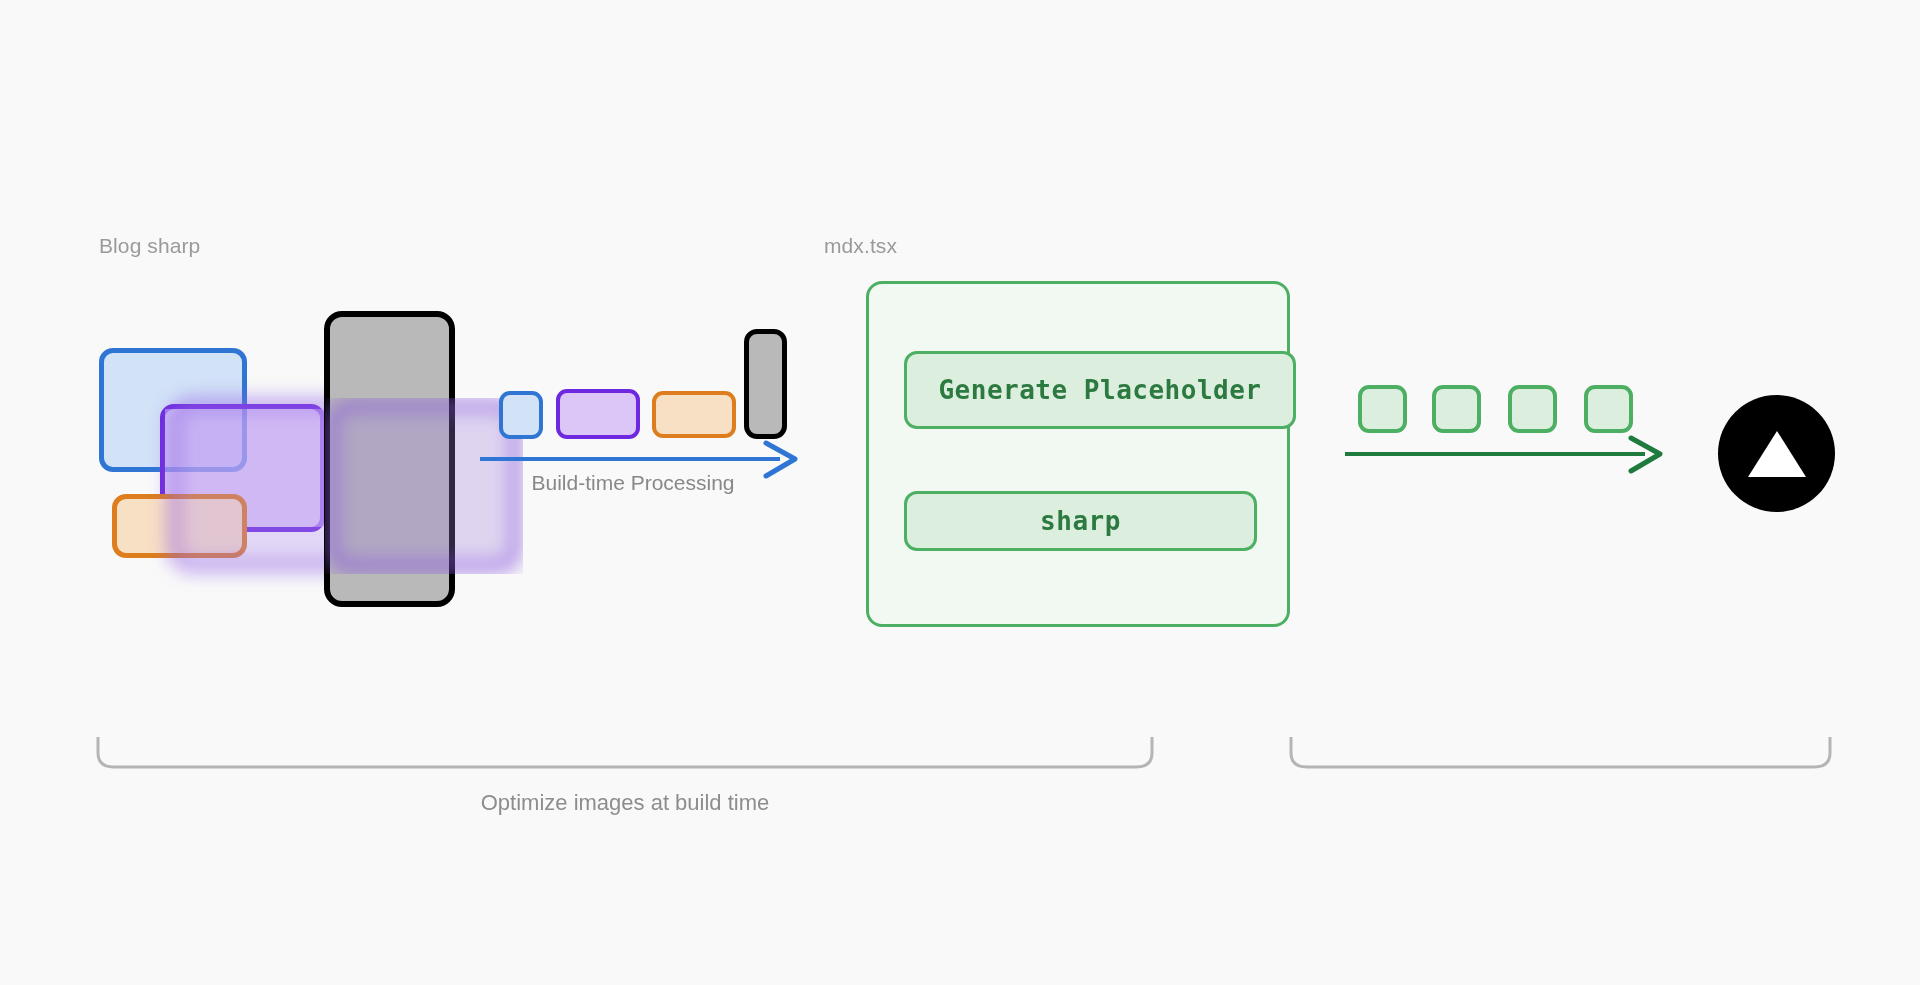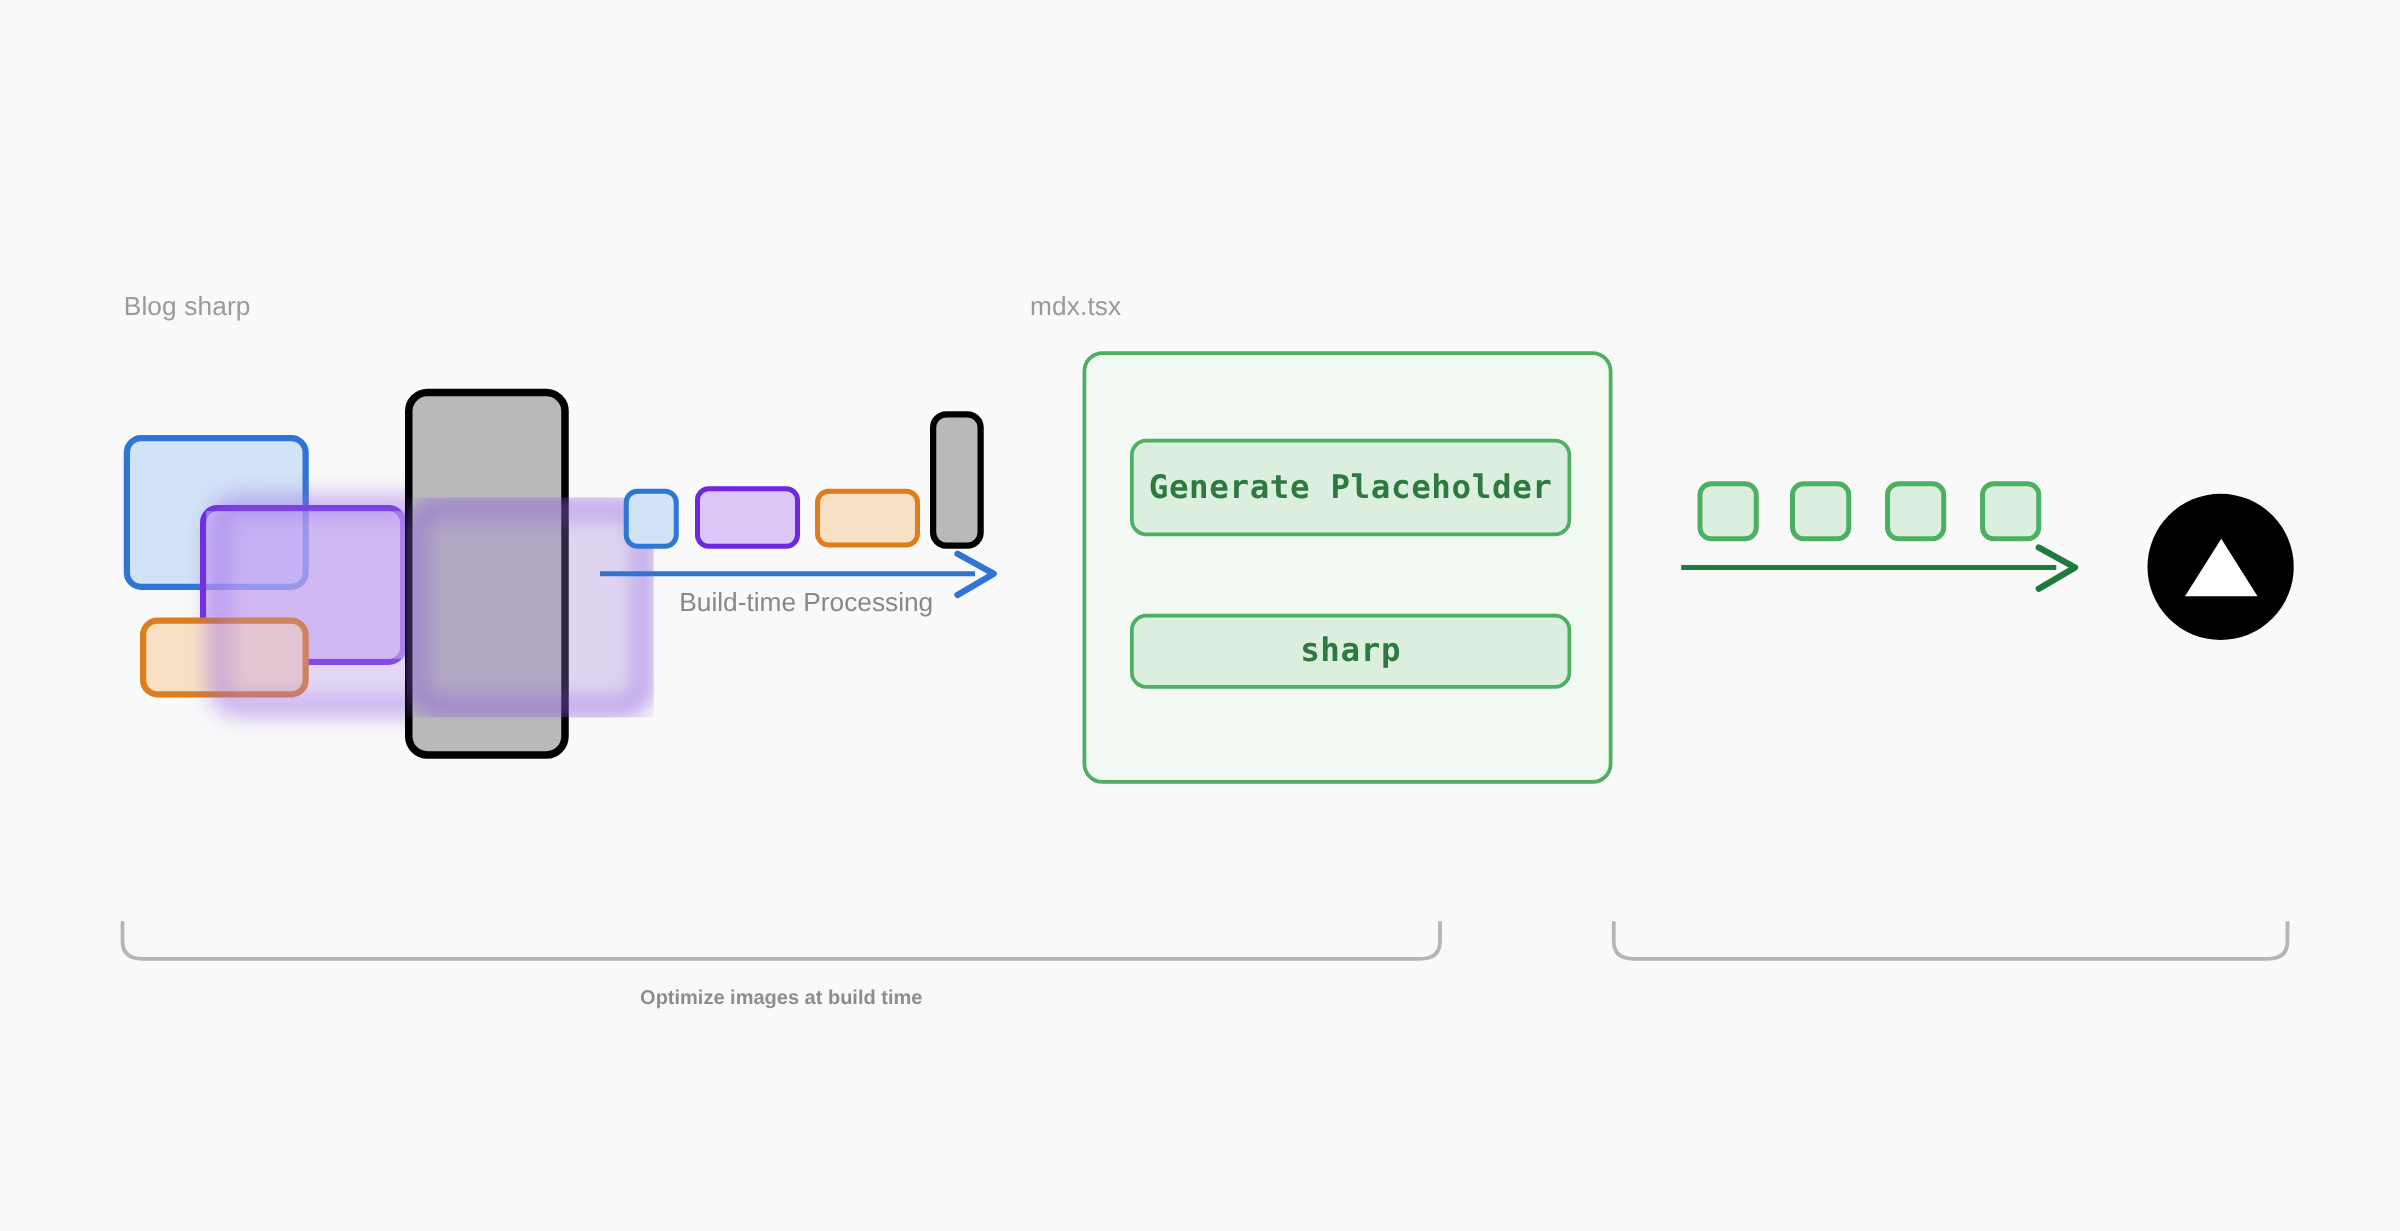--- a/index.html
+++ b/index.html
@@ -107,25 +107,24 @@
   .vercel-circle {
     border-radius: 50%;
     background: #000000;
     display: flex;
     align-items: center;
     justify-content: center;
   }
 
   
   .brace-label {
-    font-size: 16px;
+    font-size: 22px;
     color: #8d8d8d;
     white-space: nowrap;
     text-align: center;
-    font-weight: bold;
   }
 </style>
 </head>
 <body>
 
 <div id="stage">
 
   <div class="abs section-caption" style="left:99px; top:234px;">Blog sharp</div>
 
   <div class="abs card card-blue" style="left:99px; top:348px; width:148px; height:124px;"></div>
@@ -149,26 +148,26 @@
 
   <div class="abs pill pill-blue" style="left:499px; top:391px; width:44px; height:48px;"></div>
   <div class="abs pill pill-purple" style="left:556px; top:389px; width:84px; height:50px;"></div>
   <div class="abs pill pill-orange" style="left:652px; top:391px; width:84px; height:47px;"></div>
   <div class="abs pill pill-black" style="left:744px; top:329px; width:43px; height:110px;"></div>
 
   <svg class="abs" style="left:470px; top:437px;" width="350" height="44">
     <line x1="10" y1="22" x2="310" y2="22" stroke="#2f76d4" stroke-width="4"></line>
     <polyline points="296,6 325,22 296,39" fill="none" stroke="#2f76d4" stroke-width="5" stroke-linecap="round" stroke-linejoin="round"></polyline>
   </svg>
-  <div class="abs arrow-label" style="left:470px; top:471px; width:350px;">Build-time Processing</div>
+  <div class="abs arrow-label" style="left:458px; top:471px; width:350px;">Build-time Processing</div>
 
   <div class="abs section-caption" style="left:824px; top:234px;">mdx.tsx</div>
 
   <div class="abs panel-green" style="left:866px; top:281px; width:424px; height:346px;">
-    <div class="panel-item" style="position:absolute; left:35px; top:67px; width:353px; height:78px;">Generate Placeholder</div>
+    <div class="panel-item" style="position:absolute; left:35px; top:67px; width:392px; height:78px;">Generate Placeholder</div>
     <div class="panel-item" style="position:absolute; left:35px; top:207px; width:353px; height:60px;">sharp</div>
   </div>
 
   <div class="abs tile-green" style="left:1358px; top:385px; width:49px; height:48px;"></div>
   <div class="abs tile-green" style="left:1432px; top:385px; width:49px; height:48px;"></div>
   <div class="abs tile-green" style="left:1508px; top:385px; width:49px; height:48px;"></div>
   <div class="abs tile-green" style="left:1584px; top:385px; width:49px; height:48px;"></div>
 
   <svg class="abs" style="left:1335px; top:432px;" width="340" height="44">
     <line x1="10" y1="22" x2="310" y2="22" stroke="#1f7a3d" stroke-width="4"></line>

